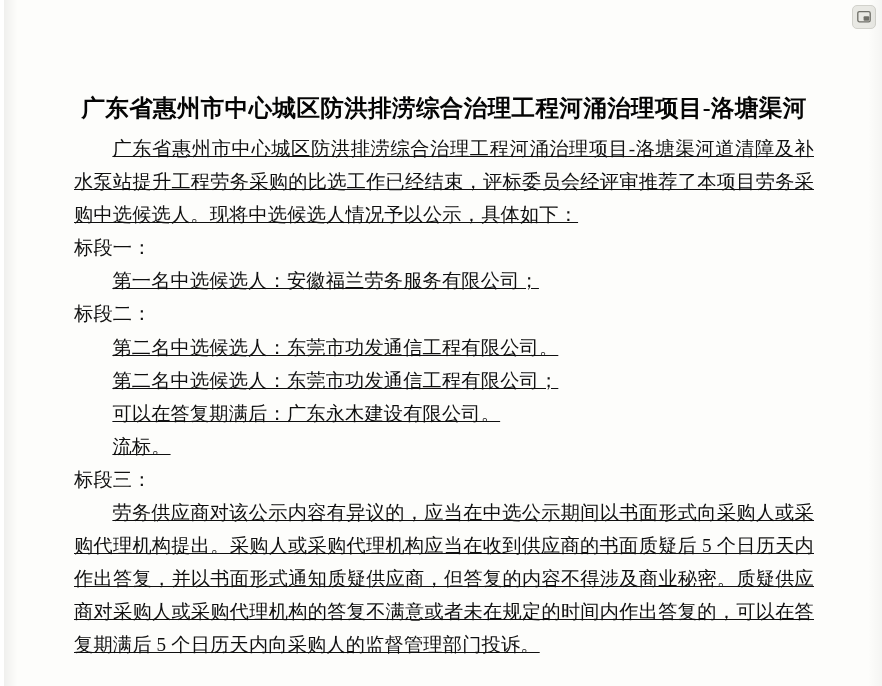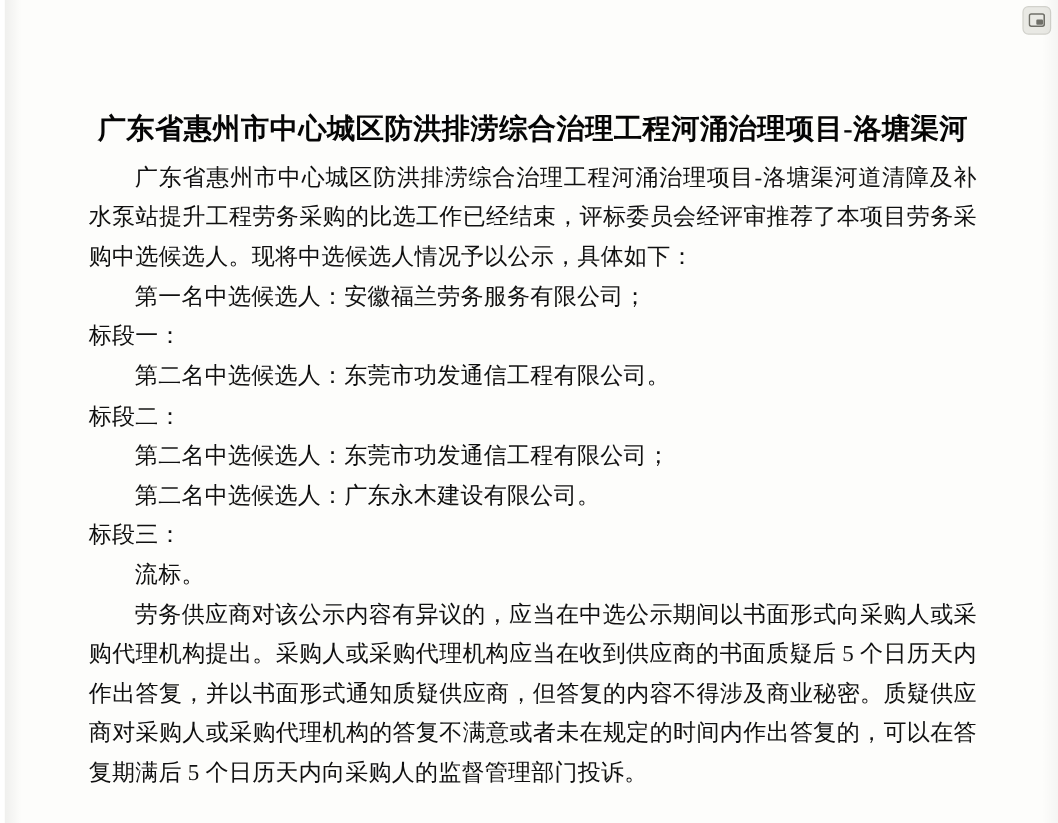--- a/index.html
+++ b/index.html
@@ -82,21 +82,21 @@
 
   .para {
     font-size: 19.2px;
     line-height: 1.72;
     text-align: justify;
     text-justify: inter-ideograph;
     margin: 0;
     color: #101010;
     letter-spacing: 0.2px;
   }
-  .indent-2 { text-indent: 2em; }
+  .indent-2 { text-indent: 2em; text-decoration: underline; }
   .nohang { text-indent: 0; }
 </style>
 </head>
 <body>
 
 <div class="page">
 
   <div class="topbar">
     <div class="corner-badge">
       <svg width="14" height="14" viewBox="0 0 14 14" aria-hidden="true">
@@ -106,24 +106,24 @@
     </div>
   </div>
 
   <div class="doc-body">
 
     <div class="doc-title">
       <div>广东省惠州市中心城区防洪排涝综合治理工程河涌治理项目-洛塘渠河</div>
     </div>
 
     <p class="para indent-2">广东省惠州市中心城区防洪排涝综合治理工程河涌治理项目-洛塘渠河道清障及补水泵站提升工程劳务采购的比选工作已经结束，评标委员会经评审推荐了本项目劳务采购中选候选人。现将中选候选人情况予以公示，具体如下：</p>
+    <p class="para nohang">标段一：</p>
     <p class="para indent-2">第一名中选候选人：安徽福兰劳务服务有限公司；</p>
-    <p class="para nohang">标段一：</p>
+    <p class="para nohang">标段二：</p>
     <p class="para indent-2">第二名中选候选人：东莞市功发通信工程有限公司。</p>
-    <p class="para nohang">标段二：</p>
     <p class="para indent-2">第二名中选候选人：东莞市功发通信工程有限公司；</p>
-    <p class="para indent-2">第二名中选候选人：广东永木建设有限公司。</p>
+    <p class="para indent-2">可以在答复期满后：广东永木建设有限公司。</p>
+    <p class="para indent-2">流标。</p>
     <p class="para nohang">标段三：</p>
-    <p class="para indent-2">流标。</p>
     <p class="para indent-2">劳务供应商对该公示内容有异议的，应当在中选公示期间以书面形式向采购人或采购代理机构提出。采购人或采购代理机构应当在收到供应商的书面质疑后 5 个日历天内作出答复，并以书面形式通知质疑供应商，但答复的内容不得涉及商业秘密。质疑供应商对采购人或采购代理机构的答复不满意或者未在规定的时间内作出答复的，可以在答复期满后 5 个日历天内向采购人的监督管理部门投诉。</p>
 
   </div>
 </div>
 
 </body></html>

